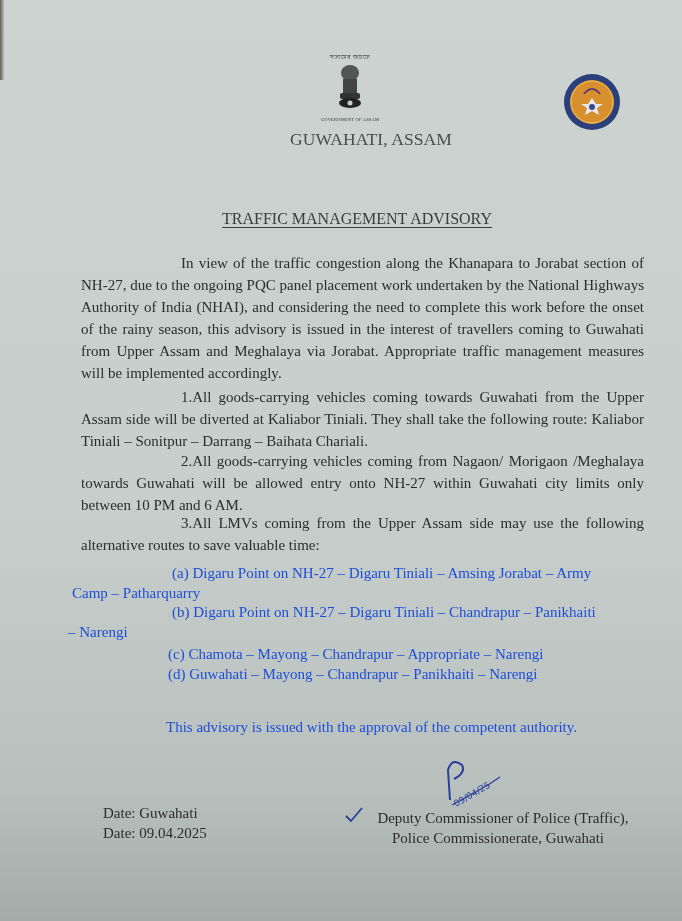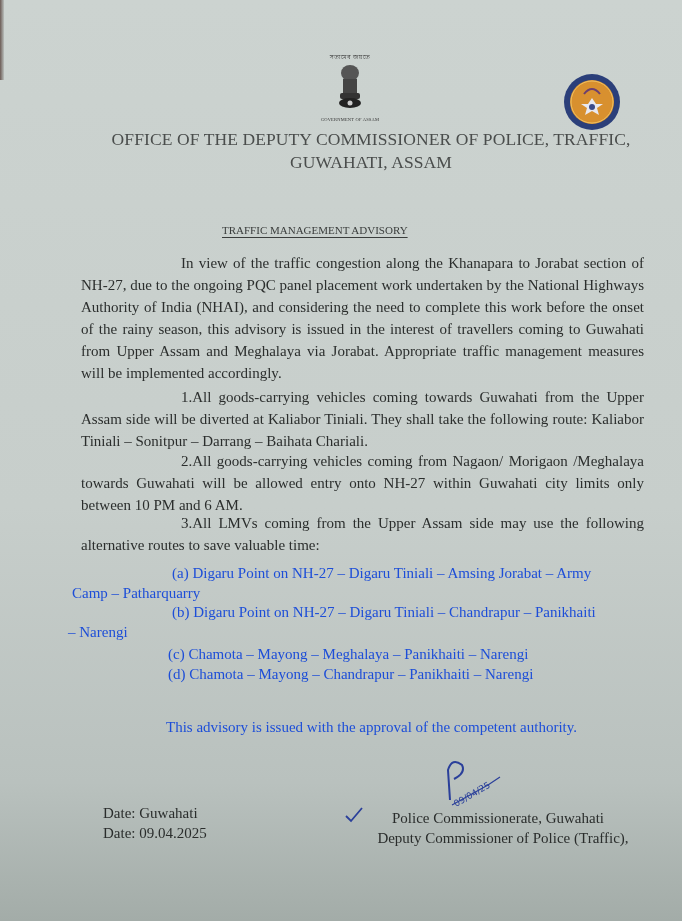--- a/index.html
+++ b/index.html
@@ -19,21 +19,21 @@
   }
   .emblem .hindi { font-size: 6px; color: #333; letter-spacing: 0.5px; }
   .emblem .govt { font-size: 4.5px; color: #333; margin-top: 2px; letter-spacing: 0.2px; }
   .police-logo { position: absolute; left: 562px; top: 72px; width: 60px; height: 60px; }
   .office-title {
     position: absolute; left: 60px; top: 128px; width: 622px;
     text-align: center; font-size: 17.5px; line-height: 23px; color: #4a4d4c;
     letter-spacing: 0.1px;
   }
   .advisory-title {
-    position: absolute; left: 222px; top: 224px; font-size: 11px; color: #3a3d3c;
+    position: absolute; left: 222px; top: 210px; font-size: 16px; color: #3a3d3c;
     text-decoration: underline; text-underline-offset: 3px;
   }
   .para {
     position: absolute; left: 81px; width: 563px;
     font-size: 15px; line-height: 22px; text-align: justify; color: #2b2e2d;
   }
   .para .indent { display: inline-block; width: 100px; }
   .route { position: absolute; font-size: 15px; line-height: 19.5px; color: #1d4ed8; }
   .footer-left { position: absolute; left: 103px; top: 803px; font-size: 15px; line-height: 20px; }
   .footer-right { position: absolute; left: 348px; top: 808px; font-size: 15px; line-height: 20px; text-align: center; width: 300px; }
@@ -60,21 +60,20 @@
 <svg class="police-logo" viewBox="0 0 60 60">
   <circle cx="30" cy="30" r="28" fill="#2b3f7a"></circle>
   <circle cx="30" cy="30" r="22" fill="#d8902f"></circle>
   <circle cx="30" cy="30" r="21" fill="none" stroke="#f0c060" stroke-width="1"></circle>
   <path d="M22 22 Q30 12 38 22" stroke="#6a3f70" stroke-width="2" fill="none"></path>
   <polygon points="30,26 34,32 41,32 35,36 37,43 30,39 23,43 25,36 19,32 26,32" fill="#e8e8f0"></polygon>
   <circle cx="30" cy="35" r="3" fill="#3a4a8a"></circle>
 </svg>
 
 <div class="office-title">
-  <div>OFFICE OF THE DEPUTY COMMISSIONER OF POLICE, TRAFFIC,</div>
   <div>GUWAHATI, ASSAM</div>
 </div>
 
 <div class="advisory-title">TRAFFIC MANAGEMENT ADVISORY</div>
 
 <div class="para" style="top:252px;">
   <span class="indent"></span><span>In view of the traffic congestion along the Khanapara to Jorabat section of NH-27, due to the ongoing PQC panel placement work undertaken by the National Highways Authority of India (NHAI), and considering the need to complete this work before the onset of the rainy season, this advisory is issued in the interest of travellers coming to Guwahati from Upper Assam and Meghalaya via Jorabat. Appropriate traffic management measures will be implemented accordingly.</span>
 </div>
 
 <div class="para" style="top:386px;">
@@ -86,35 +85,35 @@
 </div>
 
 <div class="para" style="top:512px;">
   <span class="indent"></span><span>3.All LMVs coming from the Upper Assam side may use the following alternative routes to save valuable time:</span>
 </div>
 
 <div class="route" style="left:172px; top:564px;">(a) Digaru Point on NH-27 – Digaru Tiniali – Amsing Jorabat – Army</div>
 <div class="route" style="left:72px; top:570px; margin-top:14px;">Camp – Patharquarry</div>
 <div class="route" style="left:172px; top:603px;text-align:right;">(b) Digaru Point on NH-27 – Digaru Tiniali – Chandrapur – Panikhaiti</div>
 <div class="route" style="left:68px; top:623px;">– Narengi</div>
-<div class="route" style="left:168px; top:645px;">(c) Chamota – Mayong – Meghalaya – Panikhaiti – Narengi</div>
-<div class="route" style="left:168px; top:665px;">(d) Chamota – Mayong – Chandrapur – Panikhaiti – Narengi</div>
+<div class="route" style="left:168px; top:645px;">(c) Chamota – Mayong – Chandrapur – Appropriate – Narengi</div>
+<div class="route" style="left:168px; top:665px;">(d) Guwahati – Mayong – Chandrapur – Panikhaiti – Narengi</div>
 
 <div class="route" style="left:166px; top:718px;">This advisory is issued with the approval of the competent authority.</div>
 
 <svg class="signature" viewBox="0 0 70 60">
   <path d="M10 45 L8 15 Q12 2 22 10 Q26 18 14 24" stroke="#2a3f9a" stroke-width="2" fill="none"></path>
   <path d="M12 50 L30 40 L48 30 L60 22" stroke="#2a3f9a" stroke-width="1.2" fill="none"></path>
   <text x="16" y="52" font-size="9" fill="#2a3f9a" transform="rotate(-30 16 52)" font-family="DejaVu Sans, sans-serif">09/04/25</text>
 </svg>
 <svg class="tick" viewBox="0 0 20 18">
   <path d="M2 10 L7 15 L18 2" stroke="#2a3f9a" stroke-width="1.8" fill="none"></path>
 </svg>
 
 <div class="footer-left">
   <div>Date: Guwahati</div>
   <div>Date: 09.04.2025</div>
 </div>
 
 <div class="footer-right">
+  <div style="margin-left:10px;">Deputy Commissioner of Police (Traffic),</div>
   <div>Police Commissionerate, Guwahati</div>
-  <div style="margin-left:10px;">Deputy Commissioner of Police (Traffic),</div>
 </div>
 
 </body></html>

